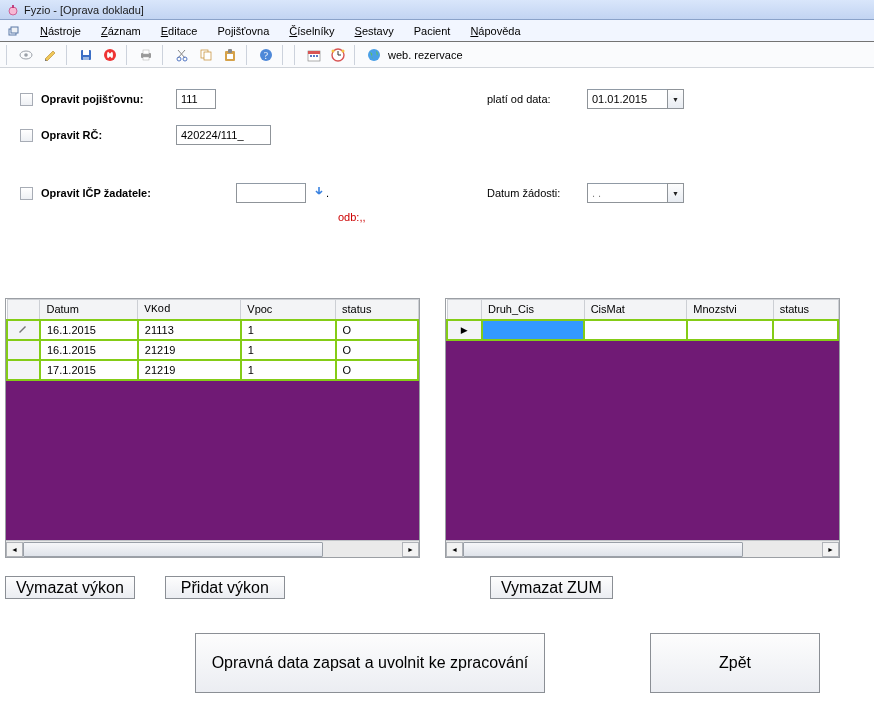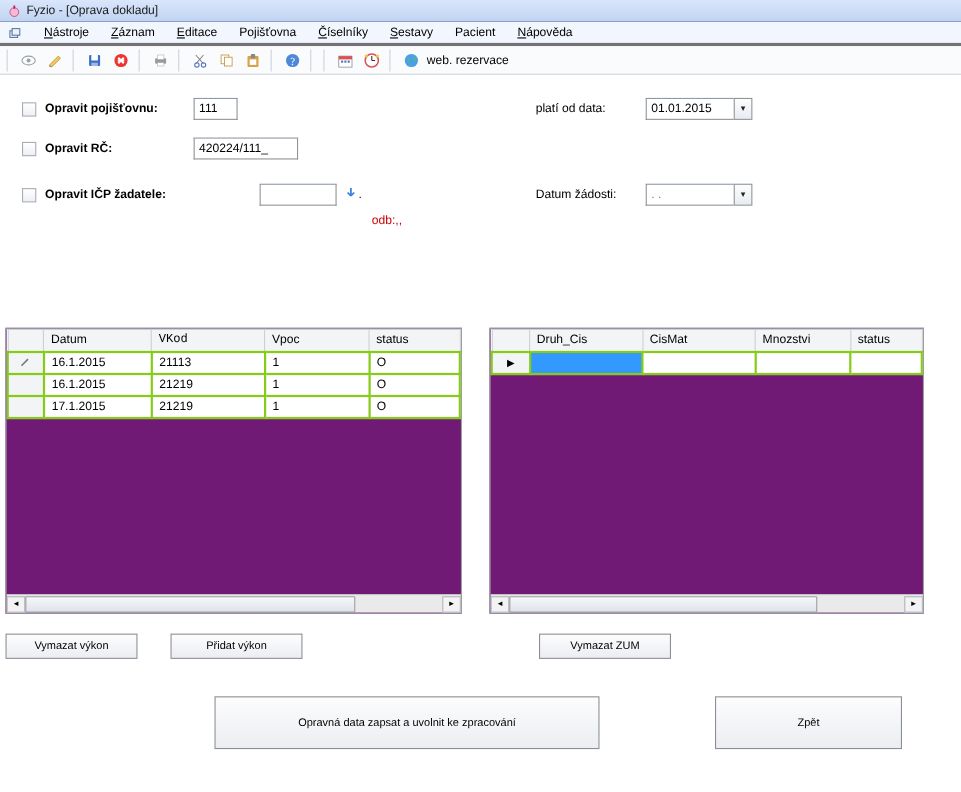--- a/index.html
+++ b/index.html
@@ -16,21 +16,21 @@
     background: linear-gradient(#d9e6fb, #c2d4f2);
     border-bottom: 1px solid #8aa2c9;
     display: flex; align-items: center;
     padding: 0 6px;
     color: #1a1a1a;
   }
   .titlebar .sys-icon { width: 14px; height: 14px; margin-right: 4px; display:inline-flex; align-items:center; justify-content:center;}
   .menubar {
     height: 22px;
     background: #f2f6ff;
-    border-bottom: 3px solid #737373;
+    border-bottom: 1px solid #737373;
     display: flex; align-items: center;
     padding: 0 6px;
   }
   .menubar .menu-icon { width:14px; height:14px; margin-right:10px; display:inline-flex; align-items:center; justify-content:center;}
   .menubar .menu-item {
     padding: 2px 10px;
     cursor: default;
   }
   .menubar .menu-item .ul { text-decoration: underline; }
   .toolbar {
@@ -113,28 +113,28 @@
     background:#eaeaea; border-top:1px solid #c0c3c7;
     display:flex; align-items:center;
   }
   .hs-btn { width:17px; height:15px; background:#f3f3f3; border:1px solid #b0b3b8; display:flex; align-items:center; justify-content:center; font-size:7px;}
   .hs-track { flex:1; height:15px; position:relative;}
   .hs-thumb { position:absolute; height:15px; background:linear-gradient(#f6f7f9,#dfe3ea); border:1px solid #9aa0a8; border-radius:1px;}
   .btn {
     background: linear-gradient(#fdfdfd, #ebedf2);
     border: 1px solid #8b8f95;
     padding: 3px 10px;
-    font-size: 10px;
+    font-size: 16px;
     cursor: pointer;
     min-width: 120px;
     height: 23px;
     display:inline-flex; align-items:center; justify-content:center;
   }
-  .big-btn { width: 170px; height: 48px; text-align: right; }
-  .wide-btn { width: 350px; height: 48px; }
+  .big-btn { width: 170px; height: 60px; text-align: right; }
+  .wide-btn { width: 350px; height: 60px; }
 </style>
 </head>
 <body>
 
 <div class="window">
 
   <div class="titlebar">
     <span class="sys-icon">
       <svg width="14" height="14">
           <circle cx="7" cy="8" r="4" fill="#f7b8d4" stroke="#bb2266" stroke-width="0.6"></circle>
@@ -270,21 +270,21 @@
       </span>
       <span style="width:170px;"></span>
     </div>
 
     <div class="row" style="margin-top:8px;">
       <span class="chk"></span>
       <span class="lbl-bold" style="width:135px;">Opravit RČ:</span>
       <span class="tbox" style="width:95px;">420224/111_</span>
     </div>
 
-    <div class="row" style="margin-top:16px;">
+    <div class="row" style="margin-top:32px;">
       <span class="chk"></span>
       <span class="lbl-bold" style="width:165px;">Opravit IČP žadatele:</span>
       <span style="width:30px;"></span>
       <span class="tbox" style="width:70px;"></span>
       <span style="width:6px;"></span>
       <span>
         <svg width="14" height="14">
             <path d="M7 2 L7 9 M7 9 L4 6 M7 9 L10 6" stroke="#3a82e0" stroke-width="1.6" fill="none"></path>
           </svg>
       </span>

